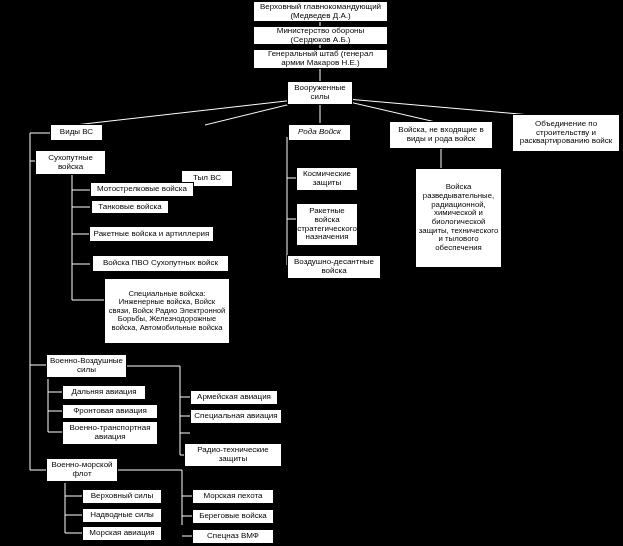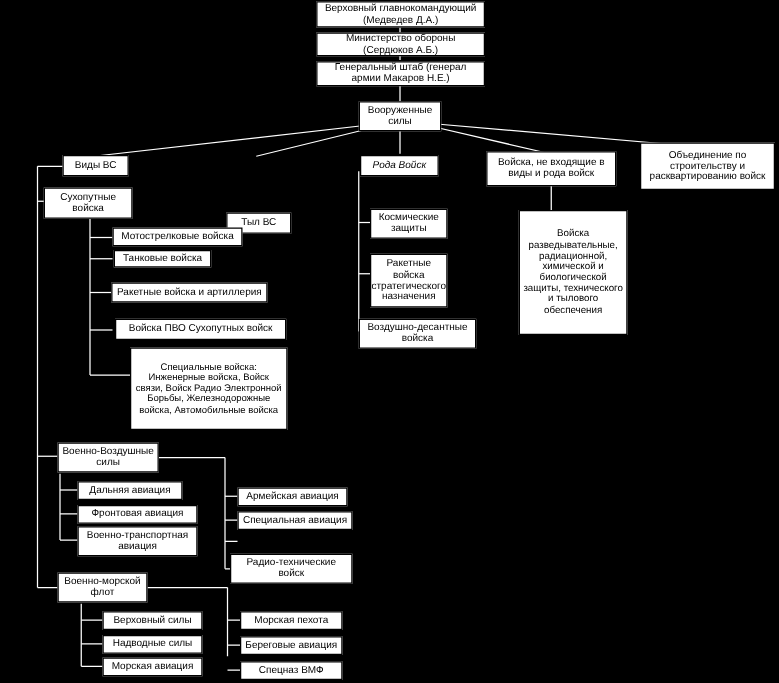--- a/index.html
+++ b/index.html
@@ -117,29 +117,29 @@
 
   <div class="box" style="left:62px;top:404px;width:96px;height:15px;font-size:8px;">Фронтовая авиация</div>
 
   <div class="box" style="left:62px;top:421px;width:96px;height:24px;font-size:8px;">Военно-транспортная авиация</div>
 
   <div class="box" style="left:190px;top:390px;width:88px;height:15px;font-size:8px;">Армейская авиация</div>
 
   <div class="box" style="left:190px;top:409px;width:92px;height:15px;font-size:8px;">Специальная авиация</div>
 
 
-  <div class="box" style="left:184px;top:443px;width:98px;height:24px;font-size:8px;">Радио-технические войск</div>
+  <div class="box" style="left:184px;top:443px;width:98px;height:24px;font-size:8px;">Радио-технические защиты</div>
 
   <div class="box" style="left:46px;top:458px;width:72px;height:24px;font-size:8px;">Военно-морской флот</div>
 
   <div class="box" style="left:82px;top:489px;width:80px;height:15px;font-size:8px;">Верховный силы</div>
 
   <div class="box" style="left:82px;top:508px;width:80px;height:15px;font-size:8px;">Надводные силы</div>
 
   <div class="box" style="left:82px;top:526px;width:80px;height:15px;font-size:8px;">Морская авиация</div>
 
   <div class="box" style="left:192px;top:489px;width:82px;height:15px;font-size:8px;">Морская пехота</div>
 
-  <div class="box" style="left:192px;top:509px;width:82px;height:15px;font-size:8px;">Береговые авиация</div>
+  <div class="box" style="left:192px;top:509px;width:82px;height:15px;font-size:8px;">Береговые войска</div>
 
   <div class="box" style="left:192px;top:529px;width:82px;height:15px;font-size:8px;">Спецназ ВМФ</div>
 
 </div>
 
 </body></html>

